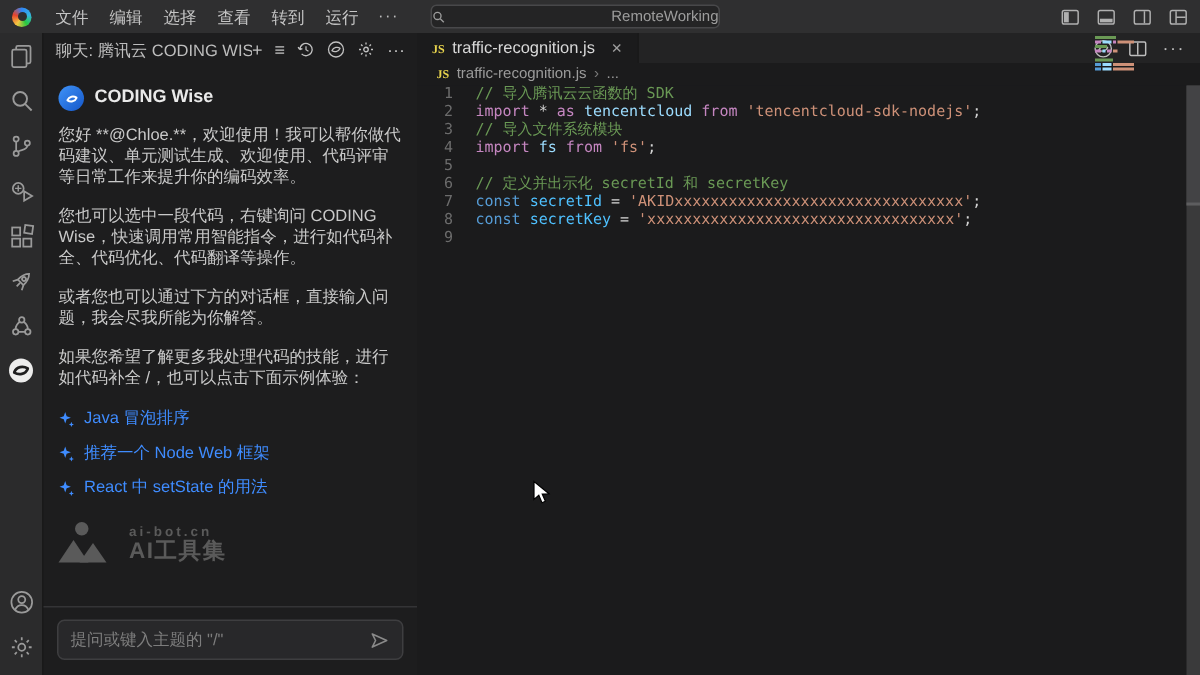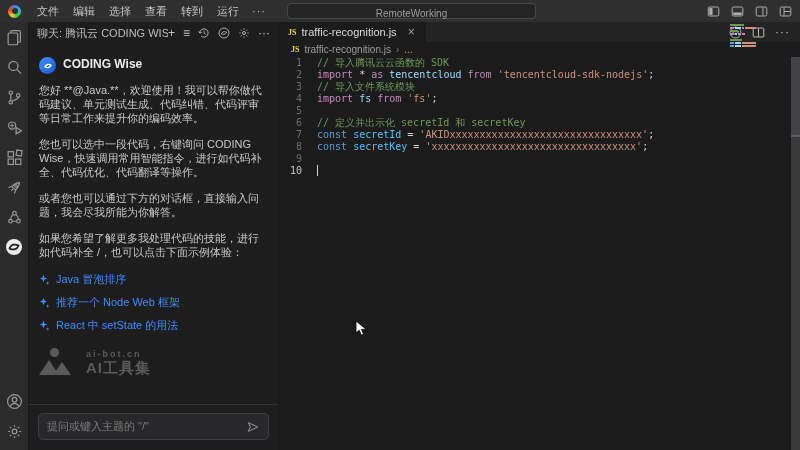--- a/index.html
+++ b/index.html
@@ -12,23 +12,23 @@
     display:flex; align-items:center; color:#c5c5c5; font-size:11px; z-index:5; }
   .logo { width:13px; height:13px; border-radius:50%; margin:0 9px 0 8px; position:relative;
     background:conic-gradient(#2f86f6,#35b5e5,#27c93f,#f5c542,#e8432d,#2f86f6); flex:none; }
   .logo::after { content:""; position:absolute; inset:3.5px; background:#2f2f30; border-radius:50%; }
   .menus { display:flex; }
   .menu-item { padding:0 7px; white-space:nowrap; }
   .menu-more { padding:0 6px; letter-spacing:1px; color:#bdbdbd; }
   .nav-arrows { margin-left:16px; display:flex; gap:12px; font-size:12px; }
   .arrow-back { color:#c9c9c9; }
   .arrow-fwd { color:#6d6d6d; }
-  .command-center { position:absolute; left:287px; top:3px; width:249px; height:16px;
+  .command-center { position:absolute; left:287px; top:3px; width:193px; height:16px;
     background:#242425; border:1px solid #48484a; border-radius:4px;
-    display:flex; align-items:center; justify-content:center; gap:5px; color:#9d9d9d; font-size:10px;flex-direction:column; }
+    display:flex; align-items:center; justify-content:space-between; gap:5px; color:#9d9d9d; font-size:10px; }
   .tb-right { position:absolute; right:8px; top:0; height:22px; display:flex; align-items:center; gap:11px; }
   .tb-right svg { display:block; }
 
   
   .activitybar { position:absolute; left:0; top:22px; width:28px; bottom:0; background:#2b2b2c;
     display:flex; flex-direction:column; align-items:center; z-index:4; }
   .ab-item { width:28px; height:30px; display:flex; align-items:center; justify-content:center; }
   .ab-item svg { display:block; }
   .ab-spacer { flex:1; }
 
@@ -245,21 +245,21 @@
     <div class="chat-body">
       <div class="assistant-row">
         <span class="avatar">
           <svg width="12" height="12" viewBox="0 0 18 18">
               <path d="M4.5 10.2 C6 6.2 10.5 5.8 13.5 7.6 M13.5 7.8 C12 11.8 7.5 12.2 4.5 10.4" fill="none" stroke="#ffffff" stroke-width="2" stroke-linecap="round"></path>
             </svg>
         </span>
         <span class="assistant-name">CODING Wise</span>
       </div>
       <div id="chat-paragraphs">
-          <p class="chat-p">您好 **@Java.**，欢迎使用！我可以帮你做代码建议、单元测试生成、代码纠错、代码评审等日常工作来提升你的编码效率。</p>
+          <p class="chat-p">您好 **@Chloe.**，欢迎使用！我可以帮你做代码建议、单元测试生成、欢迎使用、代码评审等日常工作来提升你的编码效率。</p>
           <p class="chat-p">您也可以选中一段代码，右键询问 CODING Wise，快速调用常用智能指令，进行如代码补全、代码优化、代码翻译等操作。</p>
           <p class="chat-p">或者您也可以通过下方的对话框，直接输入问题，我会尽我所能为你解答。</p>
           <p class="chat-p">如果您希望了解更多我处理代码的技能，进行如代码补全 /，也可以点击下面示例体验：</p>
         </div>
       <div class="examples" id="examples">
           <div class="example-link">
             <svg width="11" height="11" viewBox="0 0 16 16">
               <path d="M6.5 1 L7.9 5.1 L12 6.5 L7.9 7.9 L6.5 12 L5.1 7.9 L1 6.5 L5.1 5.1 Z" fill="#3f8cff"></path>
               <path d="M12.5 10.5 L13.2 12.3 L15 13 L13.2 13.7 L12.5 15.5 L11.8 13.7 L10 13 L11.8 12.3 Z" fill="#3f8cff"></path>
             </svg>
@@ -331,21 +331,20 @@
     <div class="code" id="code-lines">
         <div class="code-line"><span class="ln">1</span><span class="lc"><span class="tk-comment">// 导入腾讯云云函数的 SDK</span></span></div>
         <div class="code-line"><span class="ln">2</span><span class="lc"><span class="tk-kw">import </span><span class="tk-plain">* </span><span class="tk-kw">as </span><span class="tk-ident">tencentcloud </span><span class="tk-kw">from </span><span class="tk-str">'tencentcloud-sdk-nodejs'</span><span class="tk-plain">;</span></span></div>
         <div class="code-line"><span class="ln">3</span><span class="lc"><span class="tk-comment">// 导入文件系统模块</span></span></div>
         <div class="code-line"><span class="ln">4</span><span class="lc"><span class="tk-kw">import </span><span class="tk-ident">fs </span><span class="tk-kw">from </span><span class="tk-str">'fs'</span><span class="tk-plain">;</span></span></div>
         <div class="code-line"><span class="ln">5</span><span class="lc"></span></div>
         <div class="code-line"><span class="ln">6</span><span class="lc"><span class="tk-comment">// 定义并出示化 secretId 和 secretKey</span></span></div>
         <div class="code-line"><span class="ln">7</span><span class="lc"><span class="tk-const">const </span><span class="tk-var">secretId </span><span class="tk-plain">= </span><span class="tk-str">'AKIDxxxxxxxxxxxxxxxxxxxxxxxxxxxxxxxx'</span><span class="tk-plain">;</span></span></div>
         <div class="code-line"><span class="ln">8</span><span class="lc"><span class="tk-const">const </span><span class="tk-var">secretKey </span><span class="tk-plain">= </span><span class="tk-str">'xxxxxxxxxxxxxxxxxxxxxxxxxxxxxxxxxx'</span><span class="tk-plain">;</span></span></div>
         <div class="code-line"><span class="ln">9</span><span class="lc"></span></div>
-        <div class="code-line"><span class="ln active">10</span><span class="lc"><span class="caret"></span></span></div>
       </div>
     <div class="minimap" id="minimap">
         <div class="mm-row">
           <span class="mm-seg" style="width: 14px; background: rgb(106, 153, 85);"></span>
         </div>
         <div class="mm-row">
           <span class="mm-seg" style="width: 4px; background: rgb(197, 134, 192);"></span>
           <span class="mm-seg" style="width: 7px; background: rgb(156, 220, 254);"></span>
           <span class="mm-seg" style="width: 3px; background: rgb(197, 134, 192);"></span>
           <span class="mm-seg" style="width: 12px; background: rgb(206, 145, 120);"></span>

